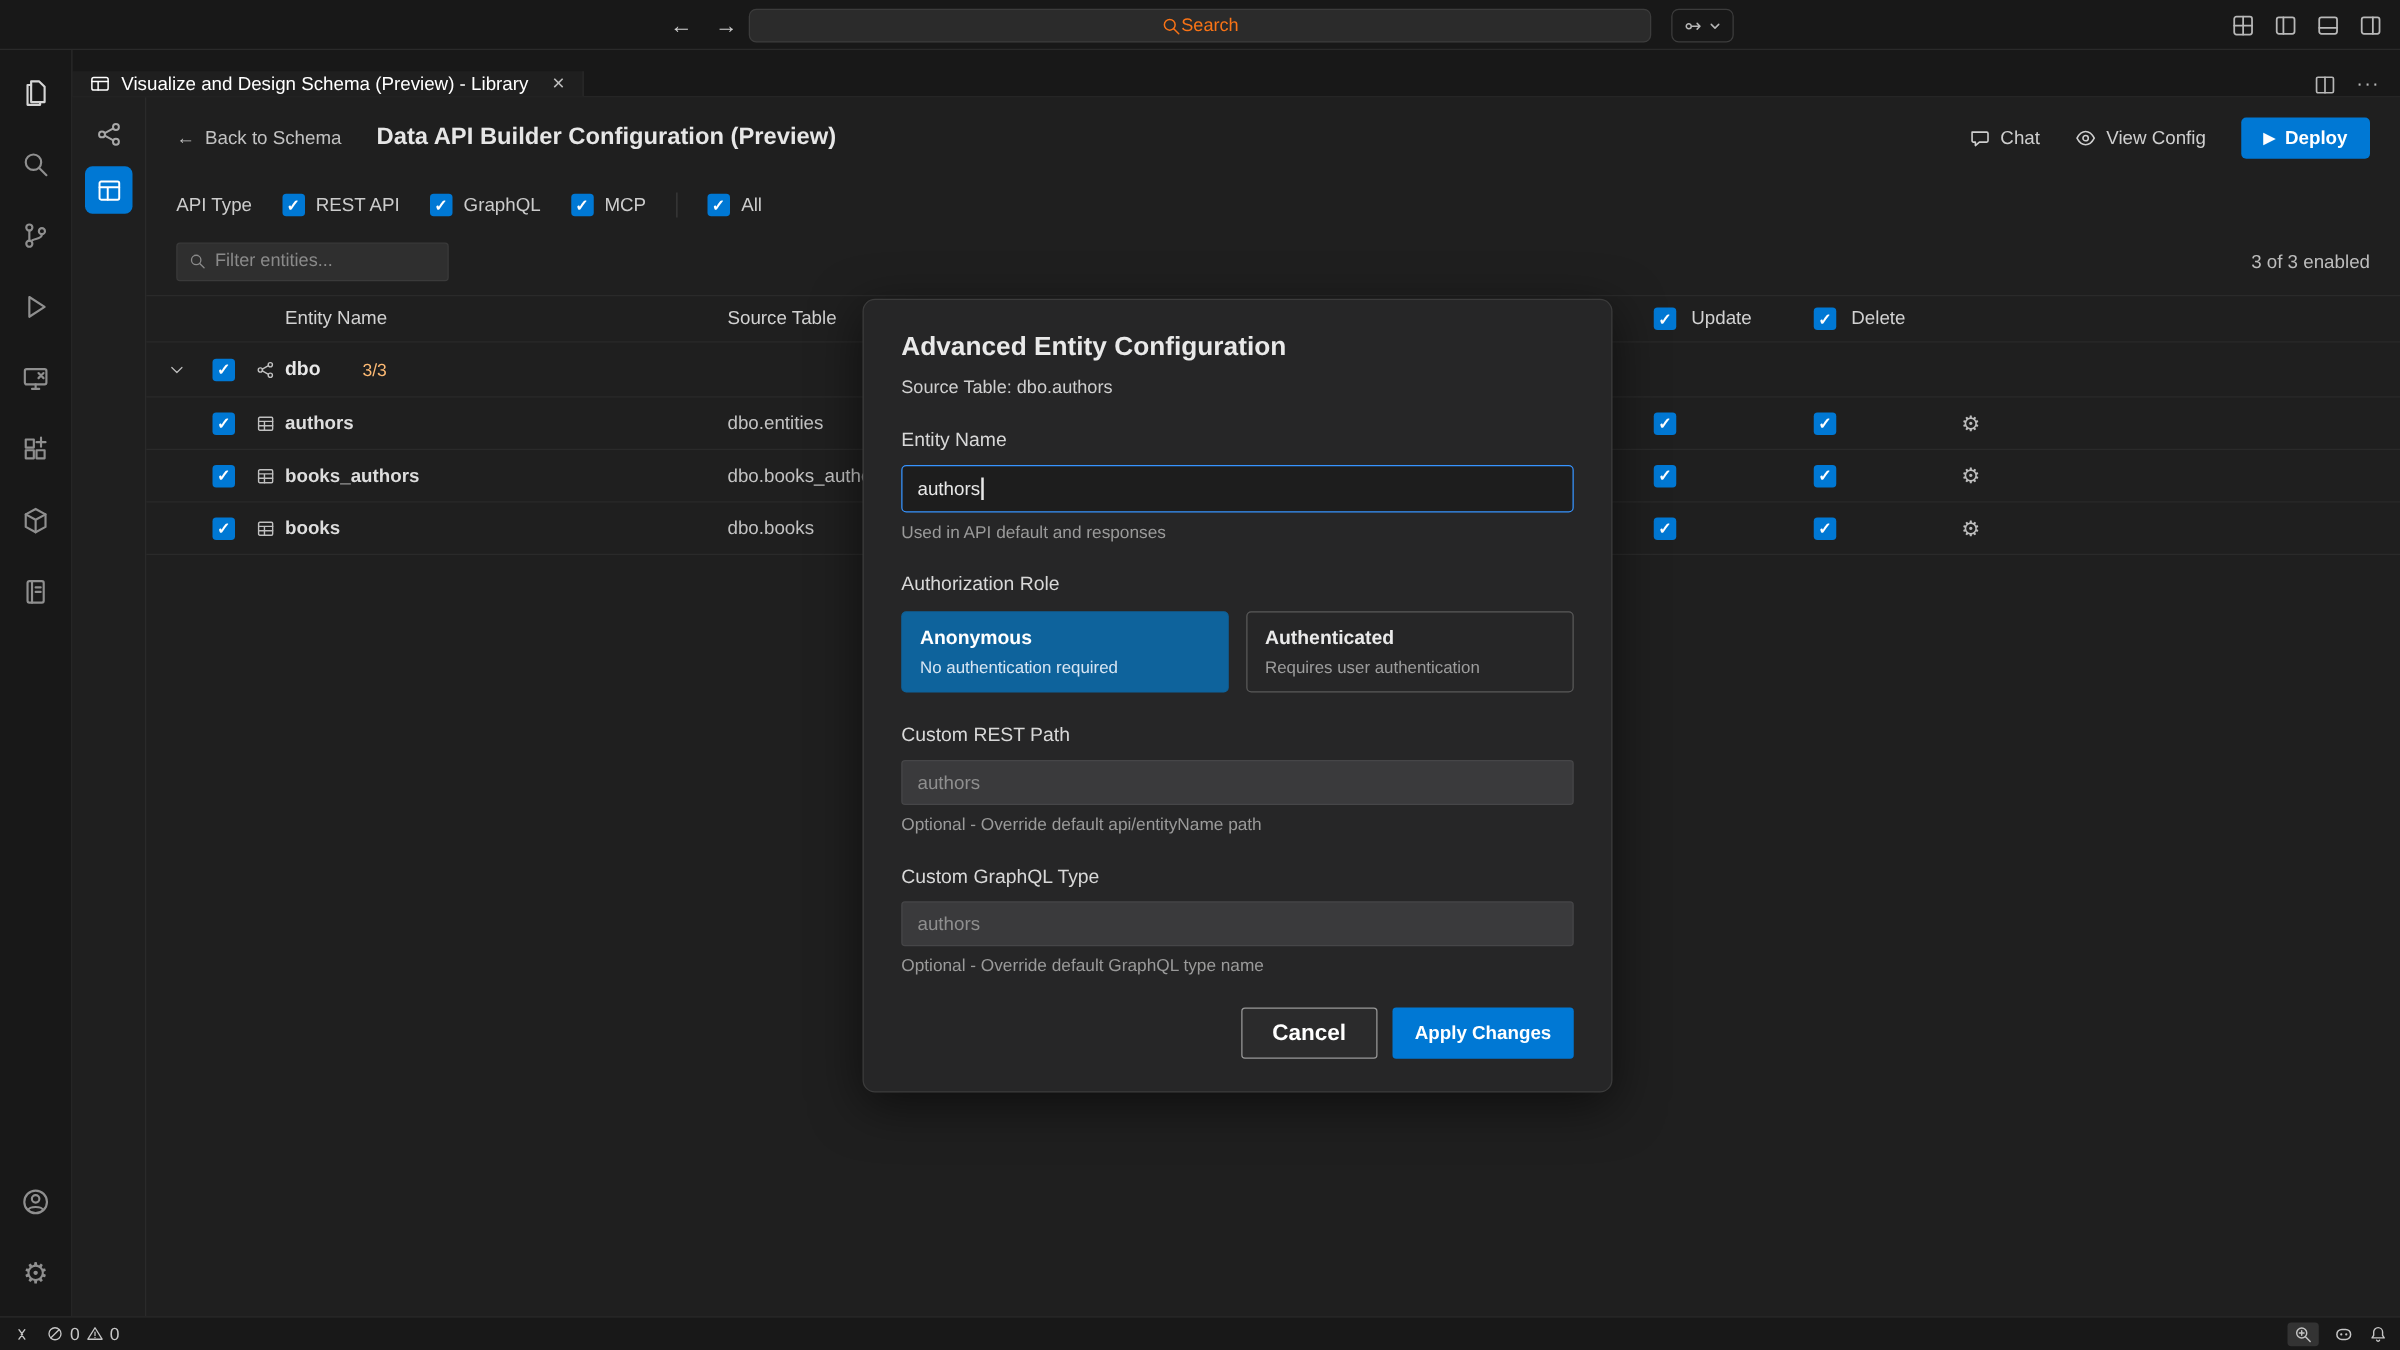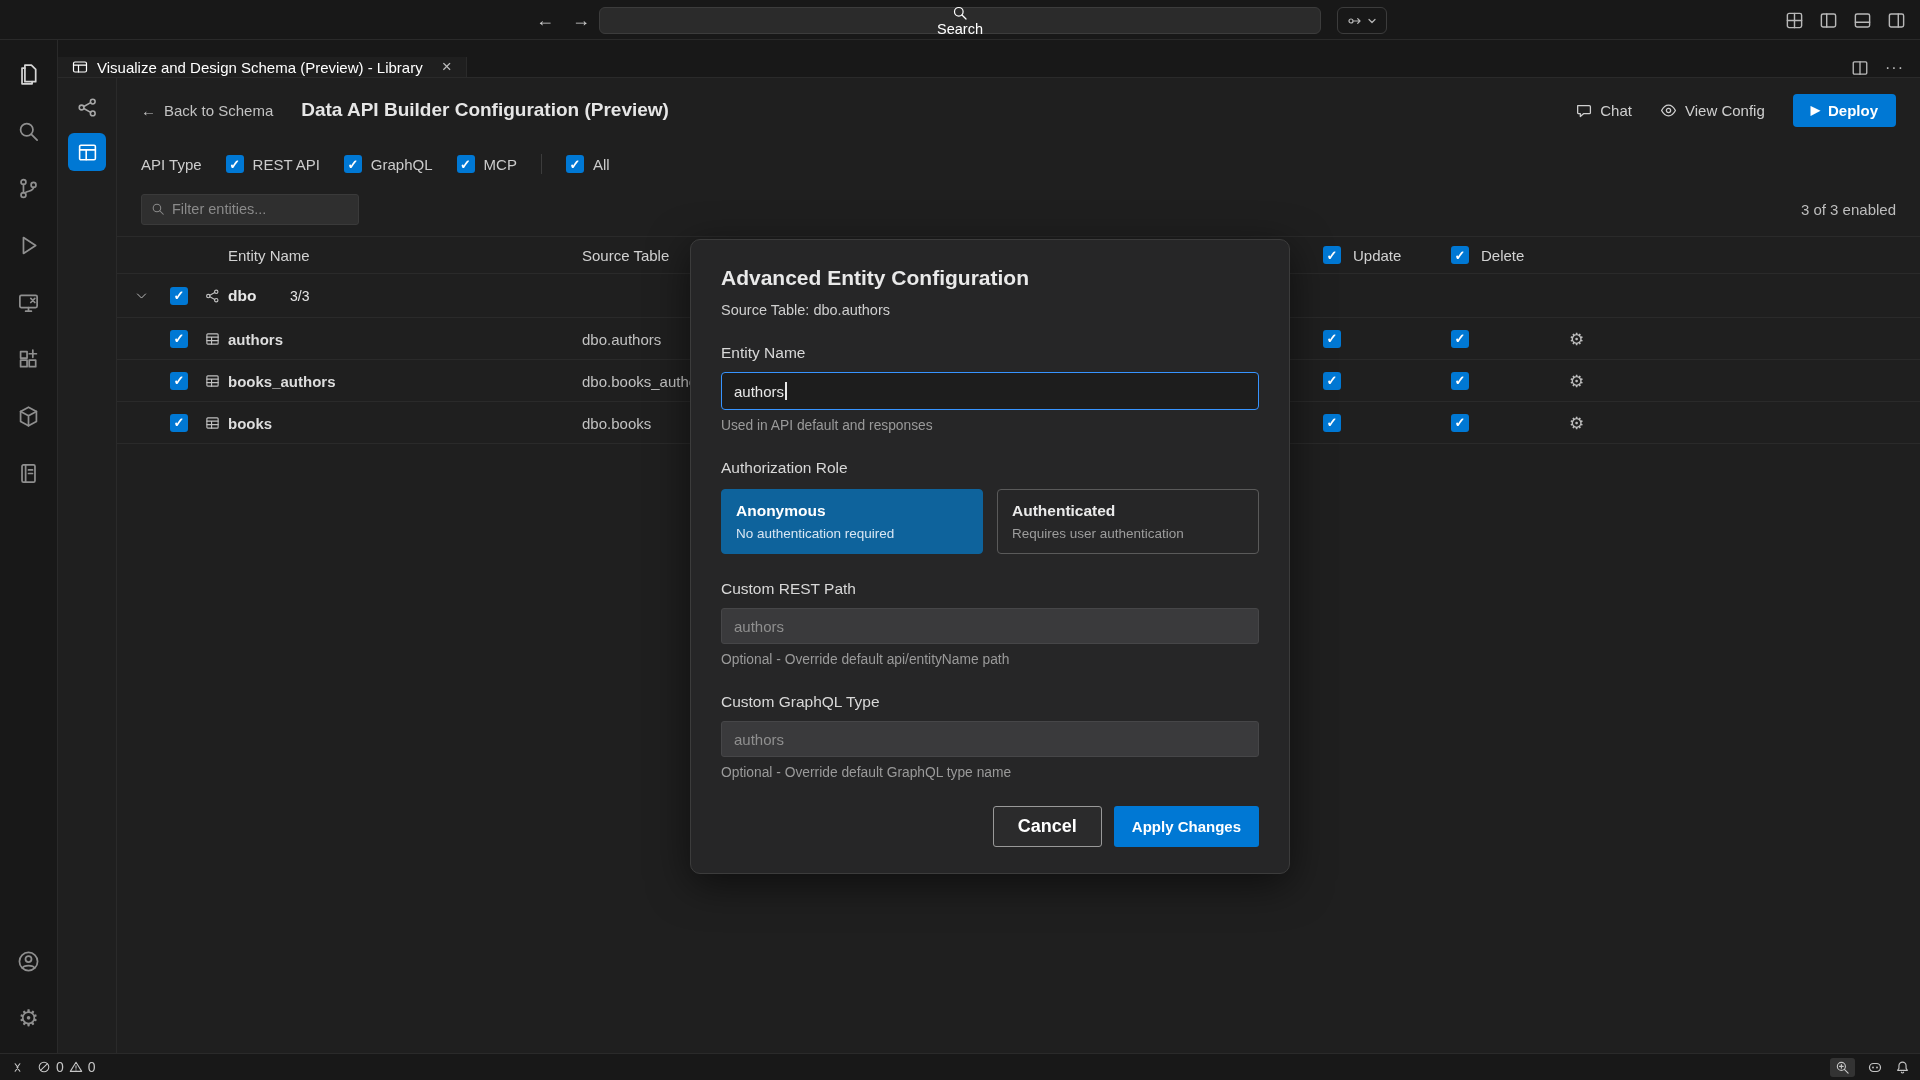--- a/index.html
+++ b/index.html
@@ -13,21 +13,21 @@
   .svgi svg { display:block; }
   svg { stroke:currentColor; fill:none; stroke-width:1.2; stroke-linecap:round; stroke-linejoin:round; }
 
   
   .titlebar { position:absolute; top:0; left:0; right:0; height:40px; background:#181818;
     border-bottom:1px solid #2a2a2a; }
   .nav-arrows { position:absolute; left:536px; top:0; height:40px; display:flex; align-items:center; gap:18px;
     color:#cfcfcf; font-size:18px; }
   .search-pill { position:absolute; left:50%; top:7px; transform:translateX(-50%);
     width:722px; height:27px; background:#2b2b2b; border:1px solid #3c3c3c; border-radius:6px;
-    display:flex; align-items:center; justify-content:center; gap:0; color:#ffffff; font-size:14.5px;flex-direction:column; }
+    display:flex; align-items:center; justify-content:center; gap:0; color:#f97316; font-size:14.5px; }
   .session-pill { position:absolute; left:1337px; top:7px; width:50px; height:27px;
     border:1px solid #3c3c3c; border-radius:6px; display:flex; align-items:center; justify-content:center; gap:4px; color:#b8b8b8; }
   .tb-icons { position:absolute; right:14px; top:0; height:40px; display:flex; align-items:center; gap:15px; color:#b8b8b8; }
 
   
   .tabbar { position:absolute; top:40px; left:58px; right:0; height:38px; background:#181818;
     border-bottom:1px solid #2a2a2a; display:flex; align-items:flex-end; }
   .tab { display:flex; align-items:center; gap:9px; padding:0 14px; background:#1f1f1f;
     border-right:1px solid #2a2a2a; color:#ffffff; font-size:15px; }
   .tab .close { color:#bdbdbd; font-size:17px; margin-left:10px; }
@@ -87,21 +87,21 @@
   .col-cb { left:53px; }
   .col-typeicon { left:88px; color:#c0c0c0; }
   .col-name { left:111px; color:#dddddd; font-weight:bold; }
   .col-source { left:465px; color:#c2c2c2; }
   .col-update-cb { left:1206px; }
   .col-update-lb { left:1236px; }
   .col-delete-cb { left:1334px; }
   .col-delete-lb { left:1364px; }
   .col-gear { left:1452px; color:#bdbdbd; font-size:17px; }
   .group-name { left:111px; color:#e8e8e8; font-weight:bold; font-size:15.5px; }
-  .group-count { left:173px; color:#e5e5e5; font-size:14px; }
+  .group-count { left:173px; color:#fdba74; font-size:14px; }
 
   
   .modal { position:absolute; left:690px; top:239px; width:600px; background:#262627;
     border:1px solid #3c3c3c; border-radius:10px; box-shadow:0 10px 40px rgba(0,0,0,.55);
     padding:26px 30px; z-index:10; }
   .modal-title { font-size:21px; font-weight:bold; color:#e9e9e9; }
   .modal-source { margin-top:12px; font-size:14.5px; color:#cfcfcf; }
   .field-label { margin-top:26px; font-size:15.5px; color:#d8d8d8; }
   .entity-input { margin-top:10px; height:38px; background:#1d1d1d; border:1px solid #3794ff;
     border-radius:4px; display:flex; align-items:center; padding:0 12px; color:#e8e8e8; font-size:15px; }
@@ -396,21 +396,21 @@
 
       <div class="t-row t-entity">
         <span class="cell col-cb cb"></span>
         <span class="cell col-typeicon svgi">
           <svg width="15" height="15" viewBox="0 0 16 16">
               <rect x="2" y="2.5" width="12" height="11" rx="1"></rect>
               <path d="M2 6h12M7 6v7.5M2 9.7h12"></path>
             </svg>
         </span>
         <span class="cell col-name">authors</span>
-        <span class="cell col-source">dbo.authors</span>
+        <span class="cell col-source">dbo.entities</span>
         <span class="cell col-update-cb cb"></span>
         <span class="cell col-delete-cb cb"></span>
         <span class="cell col-gear">⚙</span>
       </div>
 
       <div class="t-row t-entity">
         <span class="cell col-cb cb"></span>
         <span class="cell col-typeicon svgi">
           <svg width="15" height="15" viewBox="0 0 16 16">
               <rect x="2" y="2.5" width="12" height="11" rx="1"></rect>

